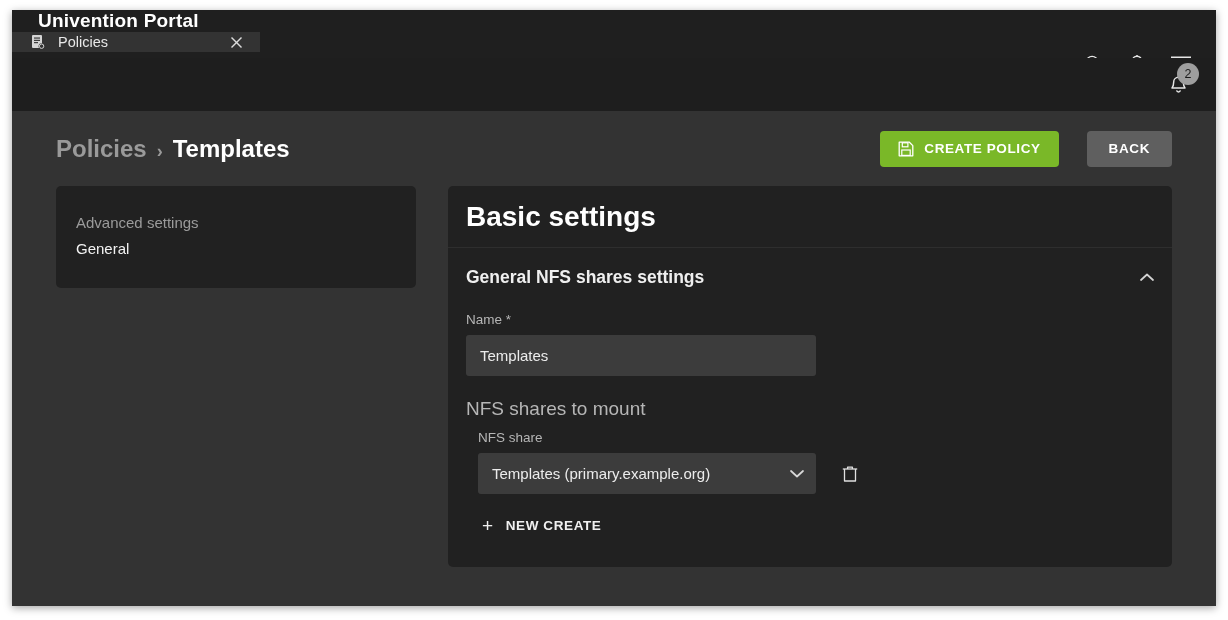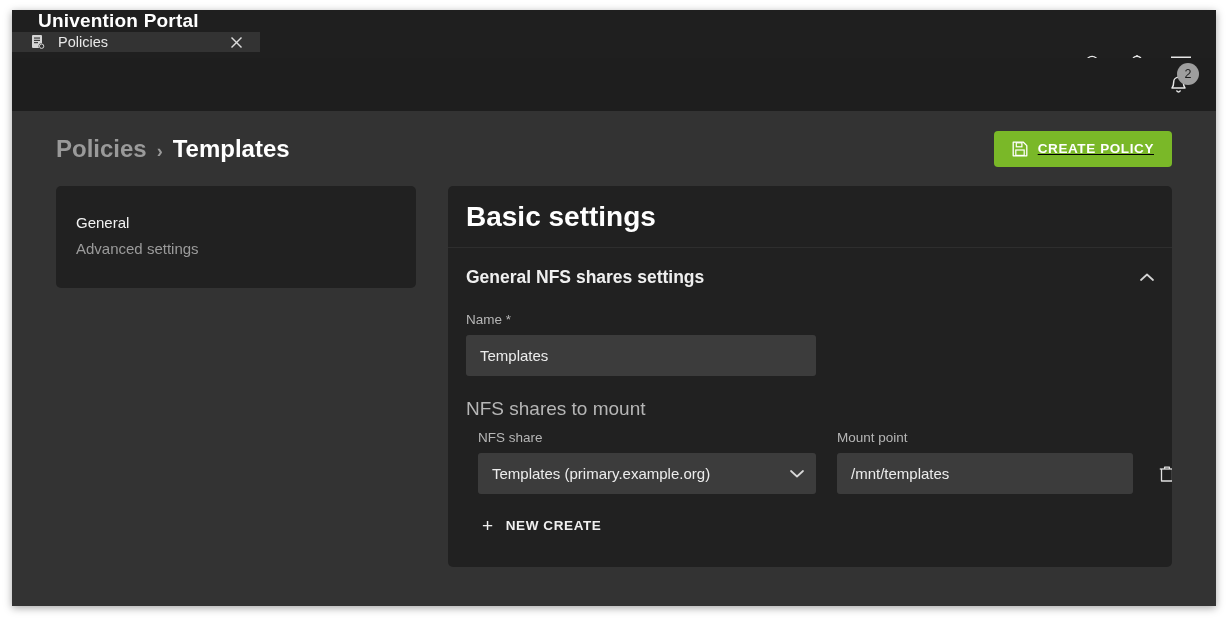--- a/index.html
+++ b/index.html
@@ -113,21 +113,21 @@
   }
   #breadcrumb { display: flex; align-items: baseline; gap: 10px; }
   .crumb-link {
     color: #9a9a9a;
     font-size: 24px;
     font-weight: bold;
   }
   .crumb-sep { color: #9a9a9a; font-size: 18px; font-weight: bold; }
   .crumb-current { color: #ffffff; font-size: 24px; font-weight: bold; }
 
-  #pagehead-actions { margin-left: auto; display: flex; align-items: flex-end; gap: 28px; text-decoration: underline; }
+  #pagehead-actions { margin-left: auto; display: flex; align-items: flex-end; gap: 28px; }
   .btn {
     border: 0;
     border-radius: 4px;
     height: 36px;
     padding: 0 18px;
     font-family: inherit;
     font-size: 13.5px;
     font-weight: bold;
     letter-spacing: .6px;
     color: #ffffff;
@@ -326,28 +326,31 @@
         <button class="btn btn-primary">
           <span>
             <svg width="16" height="16" viewBox="0 0 16 16">
               <path d="M1.2 1.2h10.2l3.4 3.4v10.2H1.2z" fill="none" stroke="#ffffff" stroke-width="1.3" stroke-linejoin="round"></path>
               <rect x="4.3" y="1.8" width="5.6" height="4" fill="none" stroke="#ffffff" stroke-width="1.2"></rect>
               <rect x="3.8" y="9" width="8.4" height="5.4" fill="none" stroke="#ffffff" stroke-width="1.2"></rect>
             </svg>
           </span>
           <span>CREATE POLICY</span>
         </button>
+        <button class="btn btn-secondary">
+          <span>BACK</span>
+        </button>
       </div>
     </div>
 
     <div id="body-cols">
 
       <div id="sidecard">
+        <div class="side-item muted">Advanced settings</div>
         <div class="side-item active">General</div>
-        <div class="side-item muted">Advanced settings</div>
       </div>
 
       <div id="maincard">
 
         <div id="maincard-head">
           <span id="maincard-title">Basic settings</span>
         </div>
 
         <div id="section-head">
           <span id="section-title">General NFS shares settings</span>
@@ -376,24 +379,20 @@
                 <div class="select-box">
                   <span class="select-value">Templates (primary.example.org)</span>
                   <span class="select-caret">
                     <svg width="14" height="9" viewBox="0 0 14 9">
                       <polyline points="1,2 7,7.5 13,2" fill="none" stroke="currentColor" stroke-width="1.7" stroke-linecap="round" stroke-linejoin="round"></polyline>
                     </svg>
                   </span>
                 </div>
               </div>
 
-              <div class="entry-col-mount">
-                <label class="field-label">Mount point</label>
-                <input class="text-input" type="text" value="/mnt/templates" style="">
-              </div>
 
               <div class="delete-btn">
                 <svg width="16" height="18" viewBox="0 0 16 18">
                   <polyline points="2.5,4 2.5,16 13.5,16 13.5,4" fill="none" stroke="currentColor" stroke-width="1.3" stroke-linejoin="round"></polyline>
                   <line x1="0.8" y1="4" x2="15.2" y2="4" stroke="currentColor" stroke-width="1.3"></line>
                   <path d="M5.6 4V2.1h4.8V4" fill="none" stroke="currentColor" stroke-width="1.3" stroke-linejoin="round"></path>
                 </svg>
               </div>
 
             </div>

